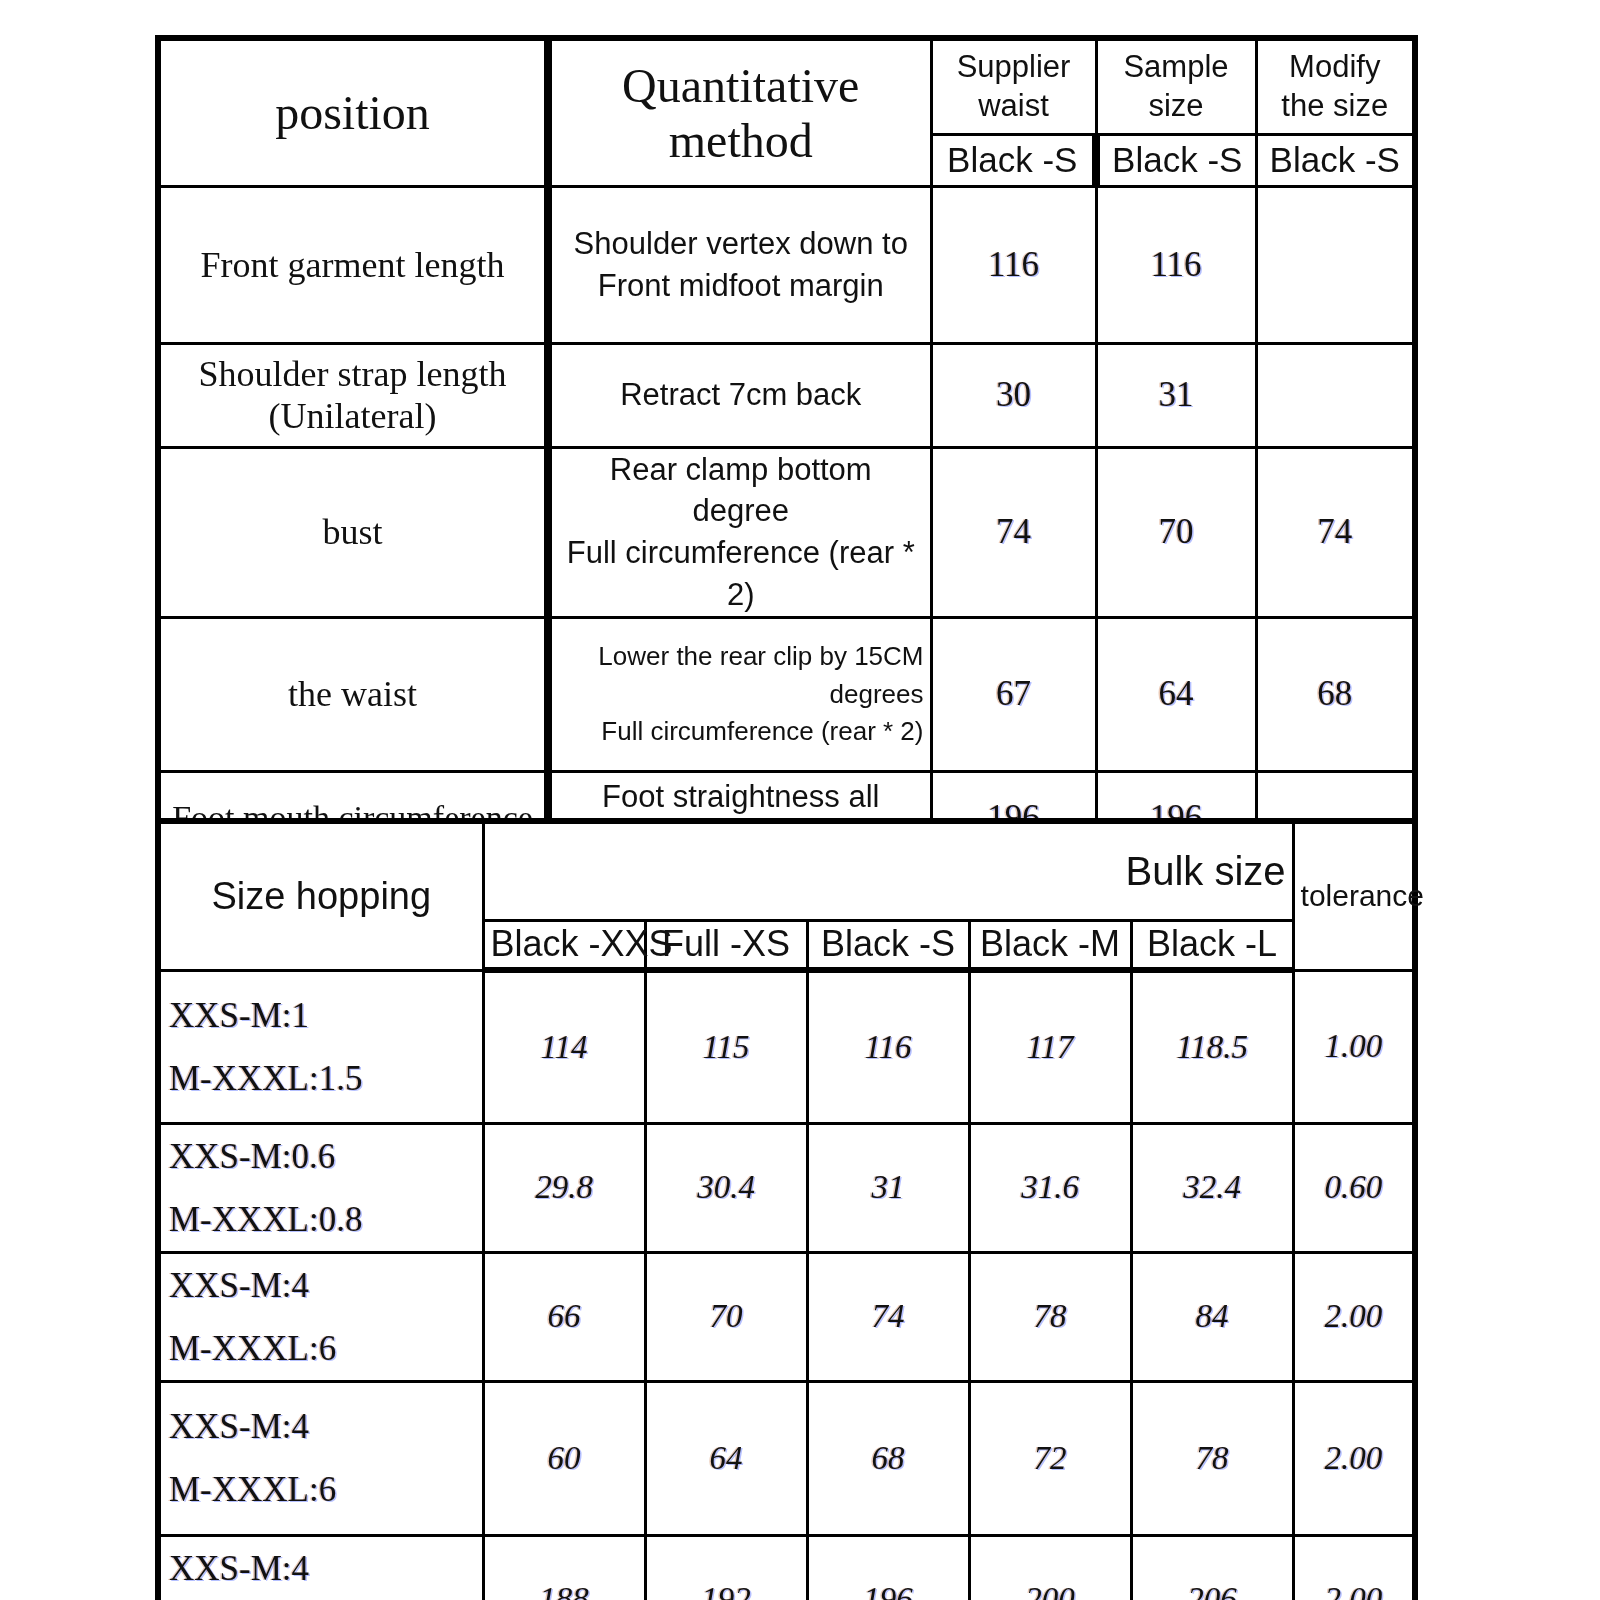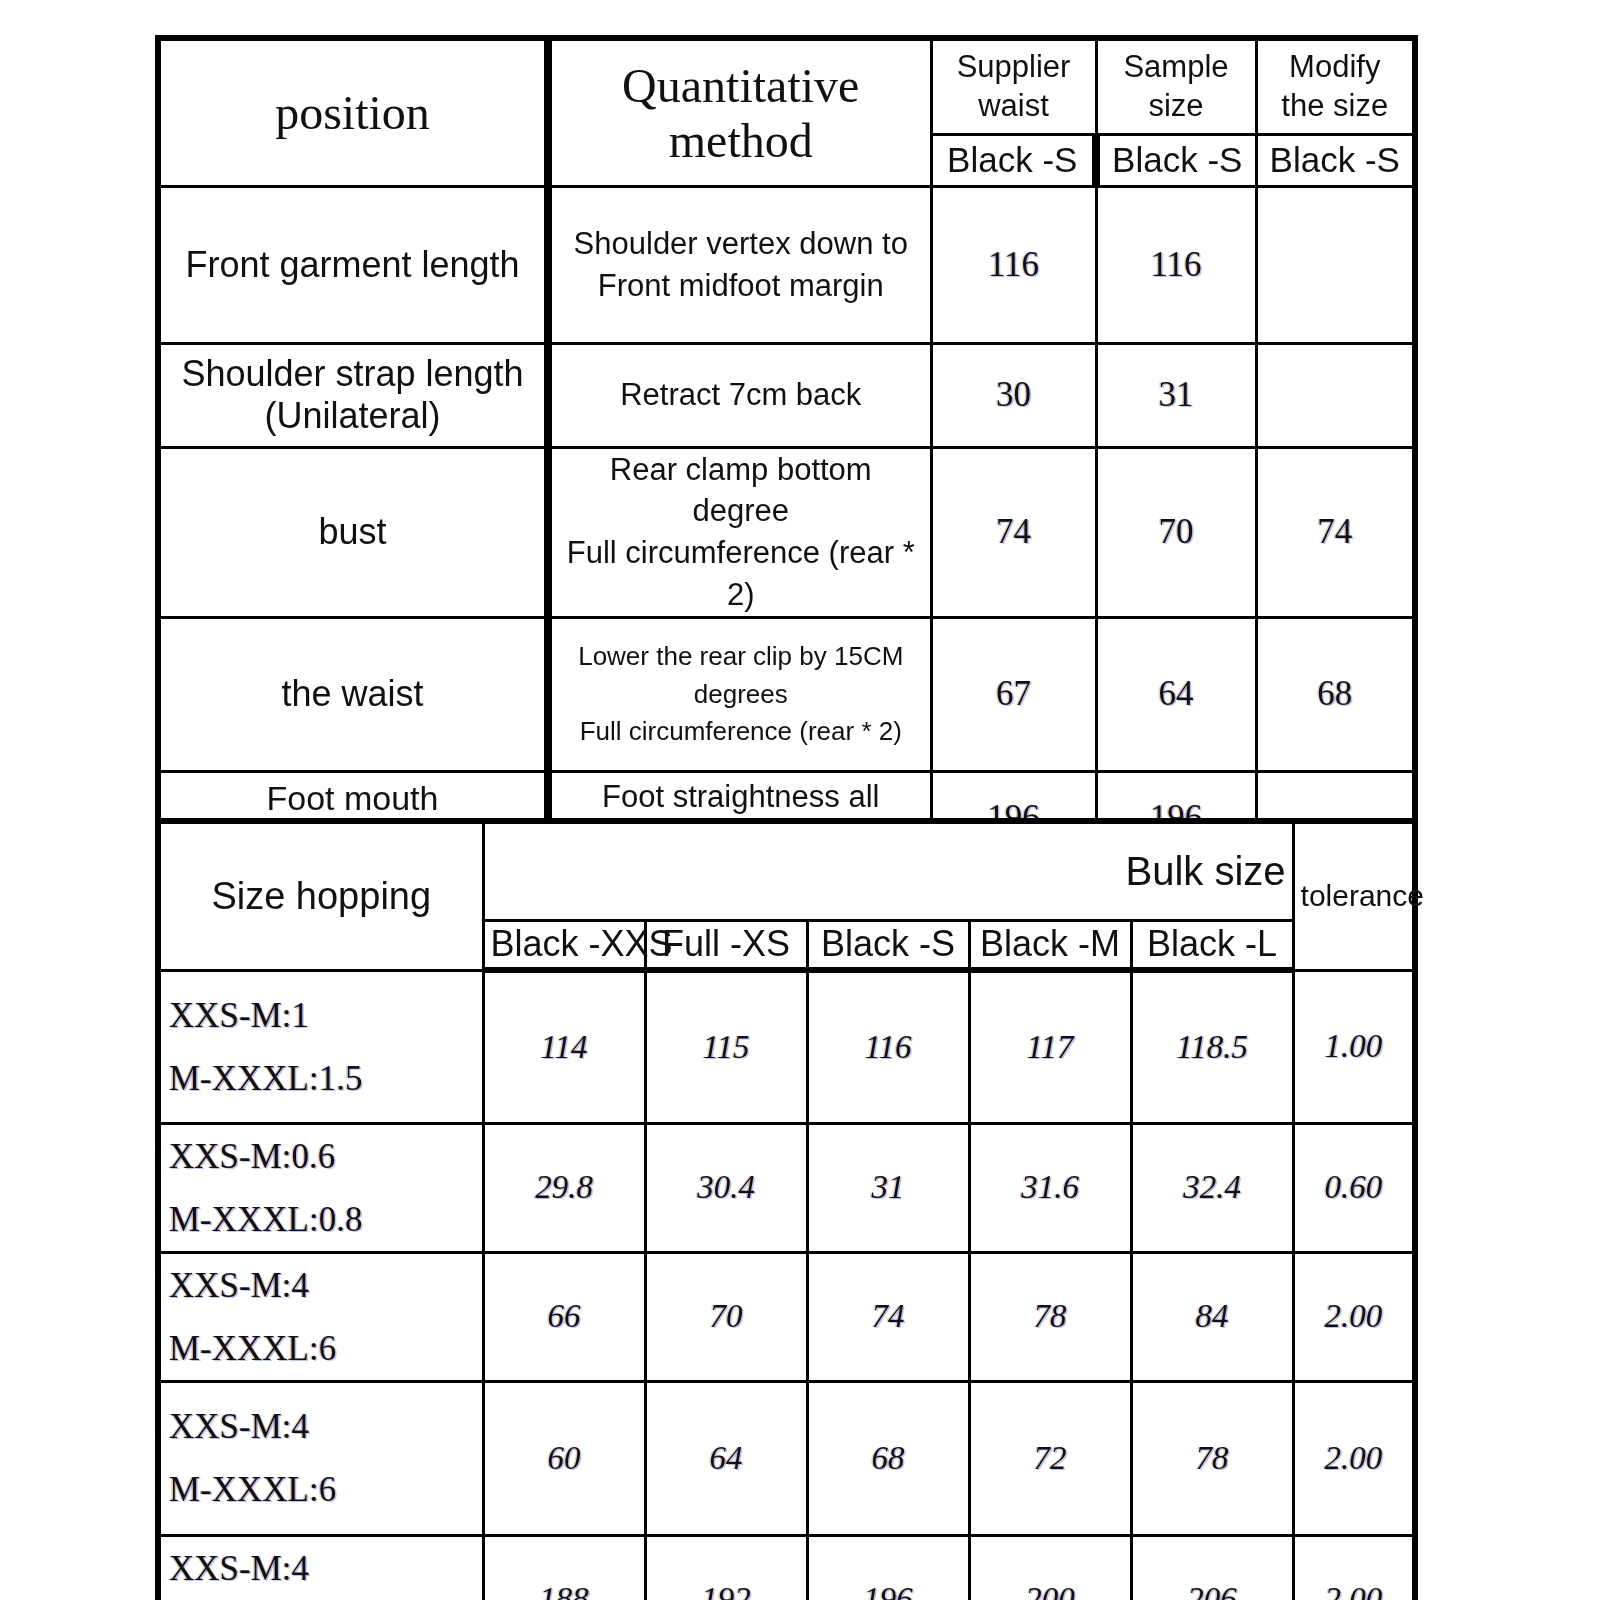--- a/index.html
+++ b/index.html
@@ -9,23 +9,23 @@
   table.t th, table.t td{border:3px solid #000;padding:0 6px;text-align:center;vertical-align:middle;
           white-space:pre-line;font-weight:normal;overflow:visible;}
   table.t{border:6px solid #000;}
 
   
   .t1{left:155px;top:35px;width:1257px;}
   .t1 tr > *:first-child{border-right:8px solid #000;}
   .t1 .h-big{font-size:48px;font-family:Liberation Serif, serif;}
   .t1 .h-small{font-size:31px;line-height:1.25;}
   .t1 .h-sub{font-size:35px;}
-  .t1 td.c-pos{font-size:36px;}
+  .t1 td.c-pos{font-size:36px;font-family:Liberation Serif, serif;}
   .t1 td.c-method{font-size:31px;line-height:1.35;margin-top:32px;}
-  .t1 td.m-sm{font-size:26px;line-height:1.45;}
+  .t1 td.m-sm{font-size:26px;line-height:1.45;text-align:right;}
   .t1 td.c-val{font-size:35px;}
 
   
   .t2{left:155px;top:818px;width:1257px;}
   .t2 .h-big{font-size:40px;text-align:right;}
   .t2 .h-side{font-size:38px;}
   .t2 .h-tol{font-size:30px;text-align:right;}
   .t2 .h-sub{font-size:36px;white-space:nowrap;}
   .t2 thead tr:last-child th{border-bottom:6px solid #000;}
   .t2 td.c-label{text-align:left;font-size:35px;line-height:1.8;padding-left:8px;}

